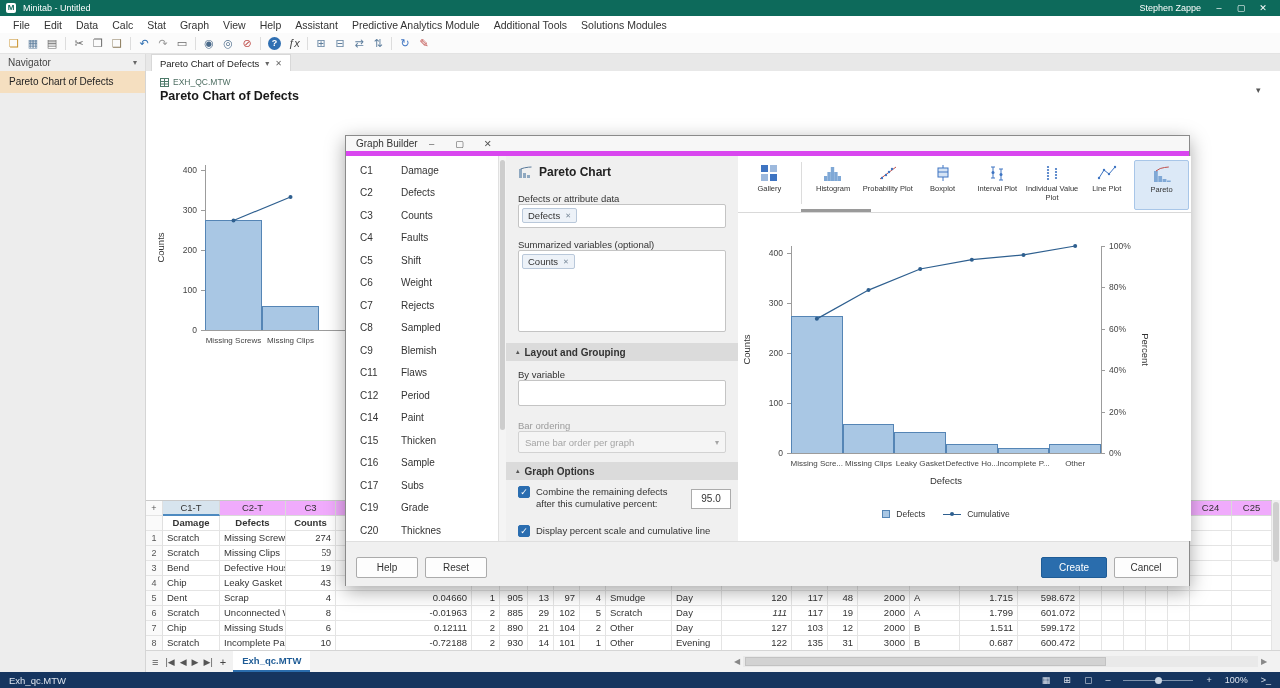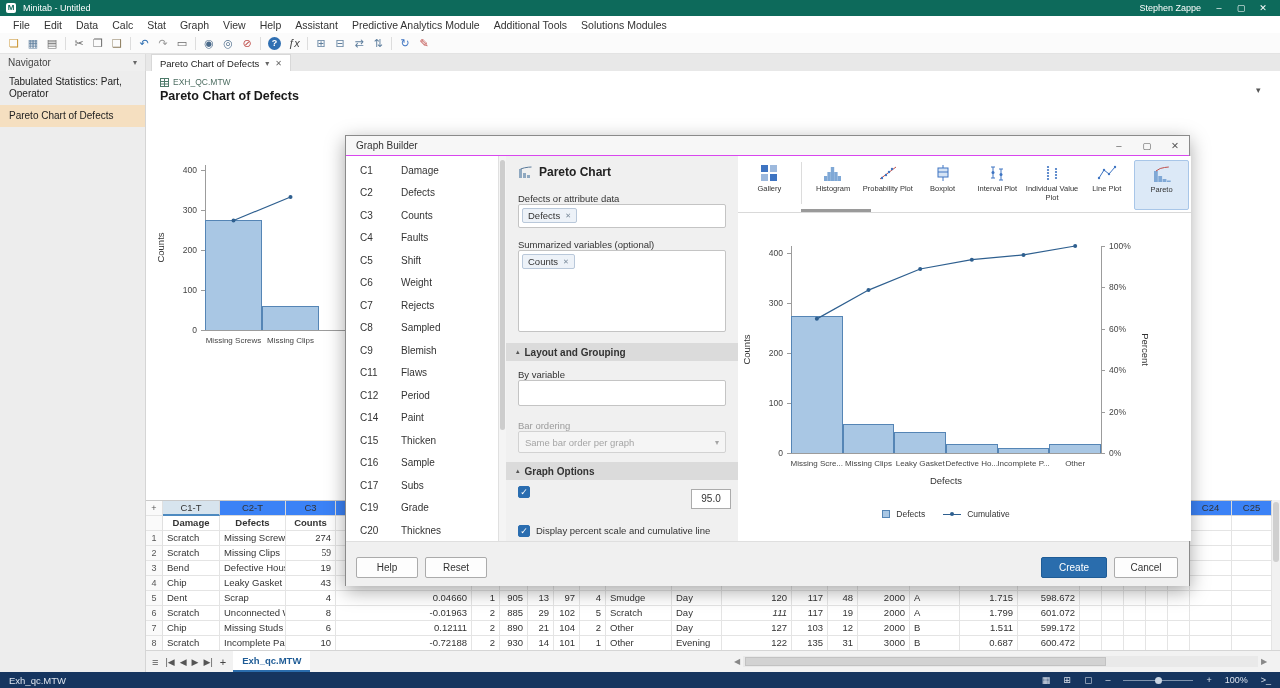--- a/index.html
+++ b/index.html
@@ -31,21 +31,21 @@
 #content{position:absolute;left:146px;top:71px;width:1134px;height:601px;background:#fff;}
 #ws-ref{position:absolute;left:14px;top:6px;display:flex;align-items:center;gap:4px;font-size:8.5px;color:#4E6E62;}
 #out-title{position:absolute;left:14px;top:18px;font-size:12.5px;font-weight:bold;color:#1A1A1A;}
 #out-caret{position:absolute;left:1110px;top:14px;font-size:9px;color:#555;}
 #bg-chart{position:absolute;left:4px;top:69px;width:410px;height:240px;}
 
 #grid{position:absolute;left:0;top:429px;width:1126px;border-top:1px solid #C9C9C9;background:#fff;font-size:9.5px;}
 .g-row{display:flex;height:15px;}
 .g-corner,.g-rownum{width:17px;flex:0 0 17px;border-right:1px solid #E0E0E0;border-bottom:1px solid #E4E4E4;text-align:center;color:#555;font-size:9px;line-height:14px;background:#FAFAFA;}
 .g-cell{flex:0 0 auto;border-right:1px solid #E4E4E4;border-bottom:1px solid #E4E4E4;padding:0 4px;line-height:14px;overflow:hidden;white-space:nowrap;}
-.g-cell.h{background:#3b82f6;border-right-color:#D9D9D9;border-bottom-color:#D9D9D9;text-align:center;color:#333;}
+.g-cell.h{background:#f0abfc;border-right-color:#D9D9D9;border-bottom-color:#D9D9D9;text-align:center;color:#333;}
 .g-cell.h.selcol{background:#D7E4EE;border-bottom:2px solid #4D8AC0;}
 .g-cell.n{font-weight:bold;text-align:center;}
 .g-cell.ar{text-align:right;}
 .g-cell.al{text-align:left;}
 #grid-vscroll{position:absolute;left:1126px;top:429px;width:8px;height:151px;background:#F1F1F1;}
 #grid-vthumb{position:absolute;left:1px;top:2px;width:6px;height:60px;background:#CFCFCF;border-radius:3px;}
 
 #sheetbar{position:absolute;left:0;top:579px;width:1134px;height:22px;background:#F2F2F2;border-top:1px solid #D5D5D5;}
 #sheet-left{position:absolute;left:6px;top:0;height:21px;display:flex;align-items:center;gap:7px;color:#555;font-size:9px;}
 #sheet-tab{height:21px;display:flex;align-items:center;padding:0 9px;background:#fff;border-bottom:2px solid #2B6DAD;color:#1F5C96;font-weight:bold;font-size:9.5px;}
@@ -53,21 +53,21 @@
 #hscroll .arr{width:12px;text-align:center;color:#888;font-size:8px;}
 #htrack{flex:1;height:11px;background:#E9E9E9;position:relative;}
 #hthumb{position:absolute;left:2px;top:1px;width:70%;height:9px;background:#D2D2D2;border:1px solid #C2C2C2;}
 
 #statusbar{position:absolute;left:0;top:672px;width:1280px;height:16px;background:#16355F;color:#DDE4EE;display:flex;align-items:center;justify-content:space-between;padding:0 9px;font-size:9.5px;z-index:40;}
 #sb-right{display:flex;align-items:center;gap:13px;font-size:9px;}
 #sb-slider{width:70px;height:1px;background:#7E93AD;position:relative;}
 #sb-slider span{position:absolute;left:32px;top:-3px;width:7px;height:7px;border-radius:50%;background:#C9D4E2;}
 
 #dialog{position:absolute;left:345px;top:135px;width:845px;height:451px;background:#F0F0F0;border:1px solid #8A8A8A;box-shadow:0 5px 18px rgba(0,0,0,.35);z-index:10;}
-#dlg-titlebar{position:absolute;left:0;top:0;width:843px;height:20px;background:#F7F7F7;border-bottom:1px solid #d946ef;display:flex;align-items:center;justify-content:space-between;padding-left:10px;font-size:10px;color:#333;}
+#dlg-titlebar{position:absolute;left:0;top:0;width:843px;height:20px;background:#F7F7F7;border-bottom:5px solid #d946ef;display:flex;align-items:center;justify-content:flex-start;padding-left:10px;font-size:10px;color:#333;}
 #dlg-controls{display:flex;}
 .dlg-winbtn{width:28px;text-align:center;color:#555;font-size:9.5px;line-height:19px;}
 #var-list{position:absolute;left:0;top:20px;width:153px;height:385px;background:#fff;border-right:1px solid #E0E0E0;padding-top:3px;overflow:hidden;}
 .var-row{height:22.5px;display:flex;align-items:center;padding-left:14px;font-size:10px;color:#333;}
 .var-id{width:41px;}
 #var-scroll{position:absolute;left:153px;top:20px;width:7px;height:385px;background:#F4F4F4;}
 #var-thumb{position:absolute;left:1px;top:4px;width:5px;height:270px;background:#CDCDCD;border-radius:3px;}
 #mid-panel{position:absolute;left:160px;top:20px;width:232px;height:385px;background:#F0F0F0;}
 .panel-head{position:absolute;left:12px;top:9px;display:flex;align-items:center;gap:6px;font-size:12px;font-weight:bold;color:#222;}
 .plabel{position:absolute;left:12px;font-size:9.5px;color:#333;}
@@ -185,21 +185,20 @@
   <div id="tabrow">
     <div id="doc-tab">
       <span>Pareto Chart of Defects</span>
       <span class="sm">▾</span>
       <span class="sm">✕</span>
     </div>
   </div>
 
   <div id="navigator">
     <div id="nav-items">
-        <div class="nav-item">Tabulated Statistics: Part, Operator</div>
         <div class="nav-item sel">Pareto Chart of Defects</div>
       </div>
   </div>
 
   <div id="content">
     <div id="ws-ref">
       <svg width="9" height="9" viewBox="0 0 9 9">
           <g stroke="#4E7A6A" fill="none">
             <rect x="0.5" y="0.5" width="8" height="8"></rect>
             <line x1="0.5" y1="3.5" x2="8.5" y2="3.5"></line>
@@ -674,20 +673,21 @@
         <span style="font-size:8px;">▾</span>
       </div>
 
       <div class="sec" style="top:306px;">
         <span class="caret">▴</span>
         <span>Graph Options</span>
       </div>
 
       <div class="cbrow" style="top:330px;">
         <span class="cb">✓</span>
+        <span class="cbl">Combine the remaining defects after this cumulative percent:</span>
       </div>
       <div id="valbox" style="top:333px;">95.0</div>
 
       <div class="cbrow" style="top:369px;">
         <span class="cb">✓</span>
         <span class="cbl" style="width:190px;">Display percent scale and cumulative line</span>
       </div>
     </div>
 
     <div id="right-panel">

